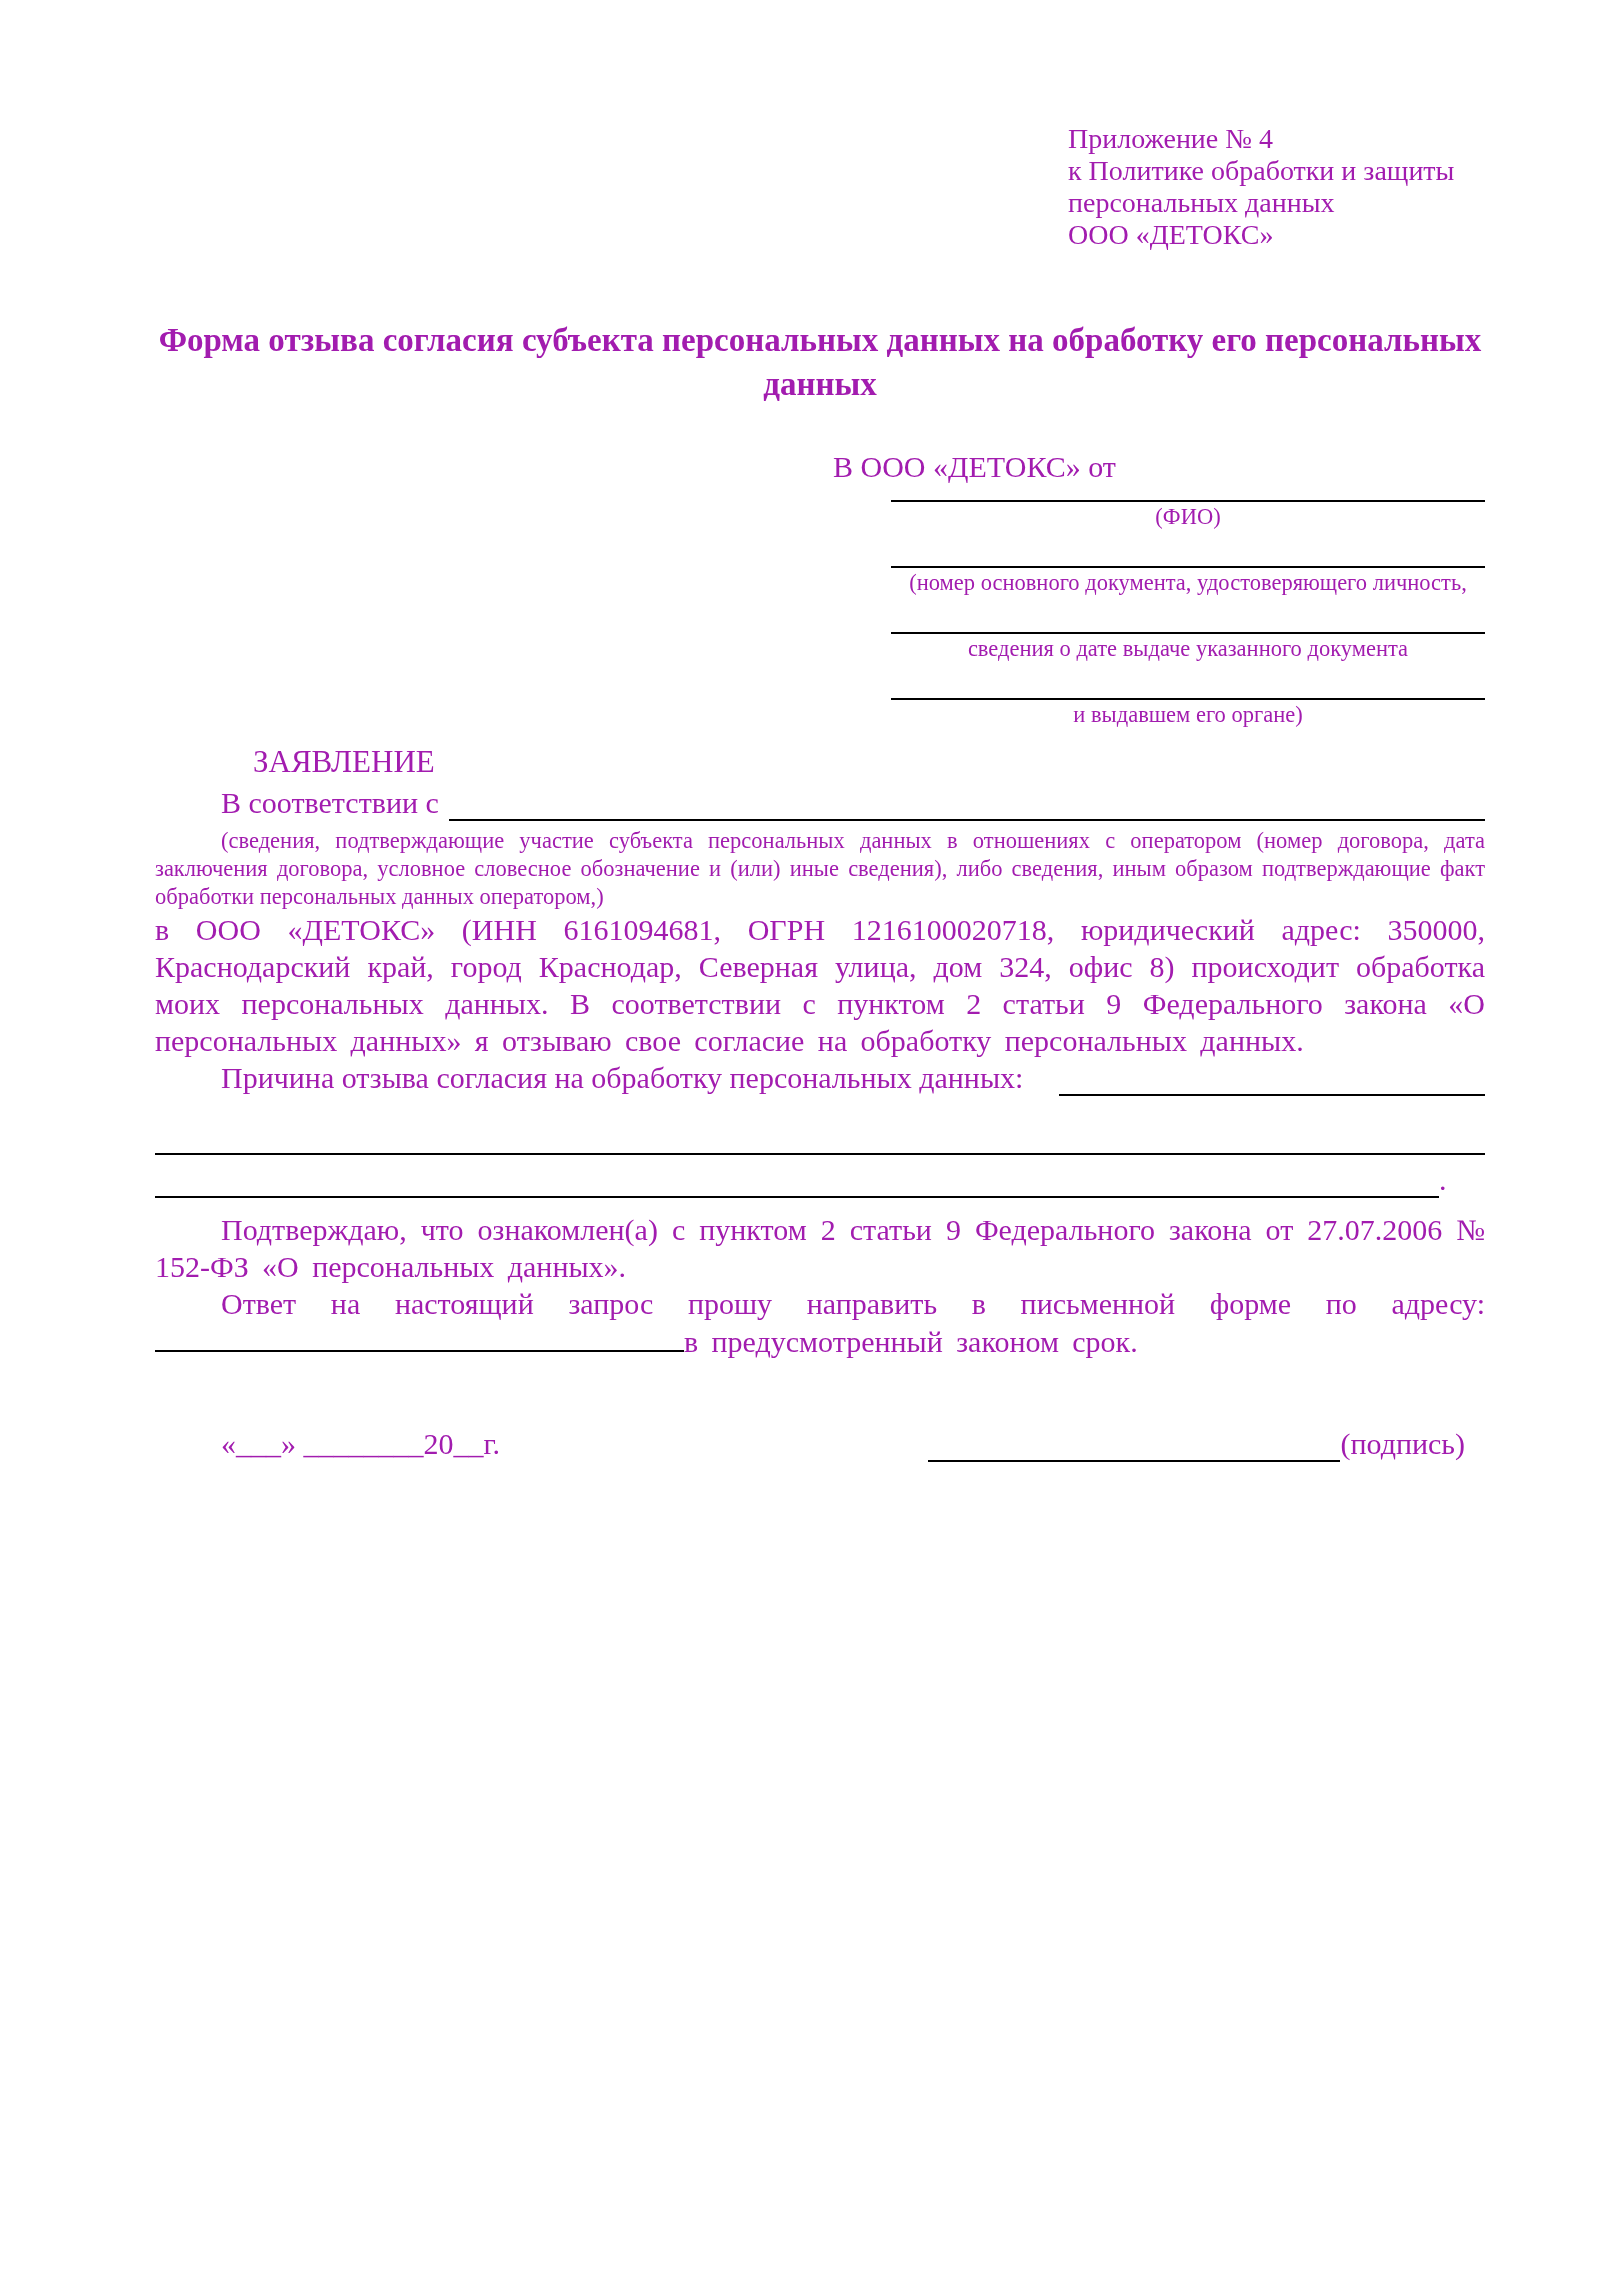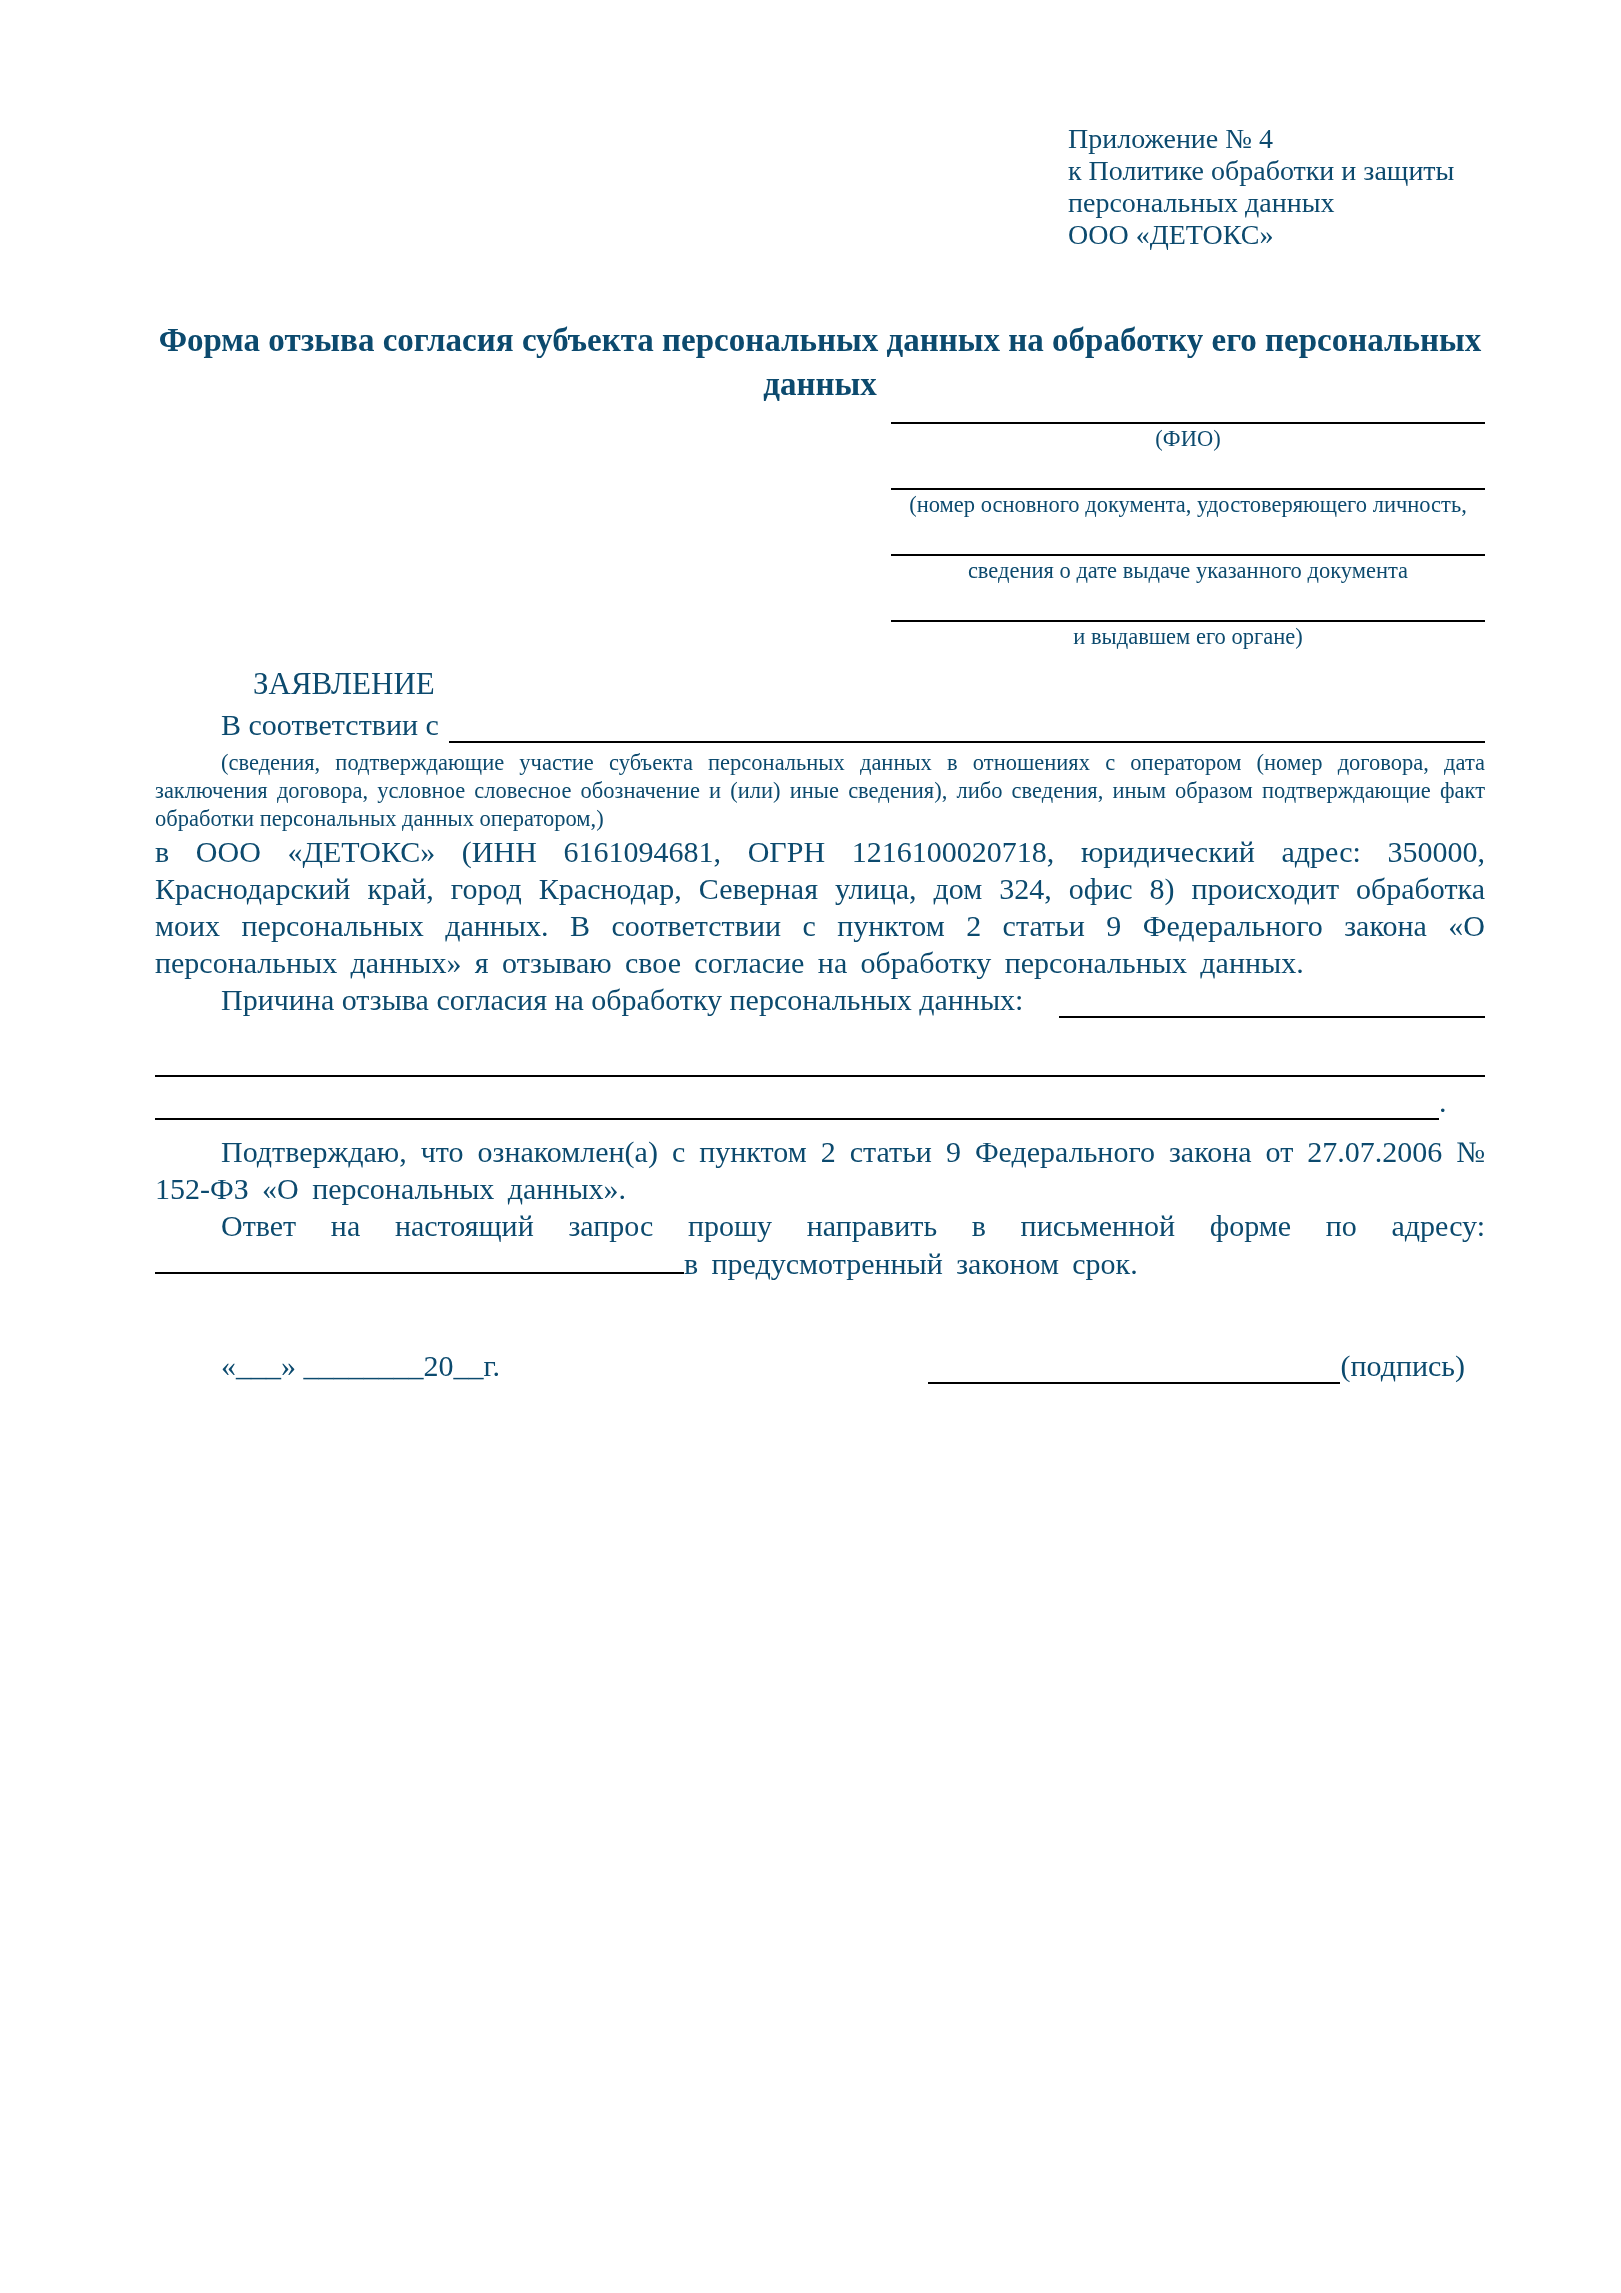--- a/index.html
+++ b/index.html
@@ -1,20 +1,20 @@
 <!DOCTYPE html>
 <html><head>
 <meta charset="utf-8">
 <style>
   * { margin:0; padding:0; box-sizing:border-box; }
   html, body { background:#ffffff; }
   .page {
     position:relative;
     width:1621px; height:2294px;
-    background:#ffffff; color:#0c4a6e;
+    background:#ffffff; color:#a21caf;
     font-family:"Liberation Serif","DejaVu Serif",serif;
     overflow:hidden;
   }
   .content { padding:123px 136px 0 155px; }
 
   
   .appendix { margin-left:913px; font-size:28px; line-height:32px; }
 
   
   .title { margin-top:67px; text-align:center; font-weight:bold; font-size:33px; line-height:44px; }
@@ -60,20 +60,21 @@
     <div class="appendix">
       <div>Приложение № 4</div>
       <div>к Политике обработки и защиты</div>
       <div>персональных данных</div>
       <div>ООО «ДЕТОКС»</div>
     </div>
 
     <div class="title">Форма отзыва согласия субъекта персональных данных на обработку его персональных данных</div>
 
     <div>
+      <div class="addr-to">В ООО «ДЕТОКС» от</div>
 
       <div class="addr-blank"></div>
       <div class="addr-caption">(ФИО)</div>
 
       <div class="addr-blank tall"></div>
       <div class="addr-caption">(номер основного документа, удостоверяющего личность,</div>
 
       <div class="addr-blank tall"></div>
       <div class="addr-caption">сведения о дате выдаче указанного документа</div>
 

